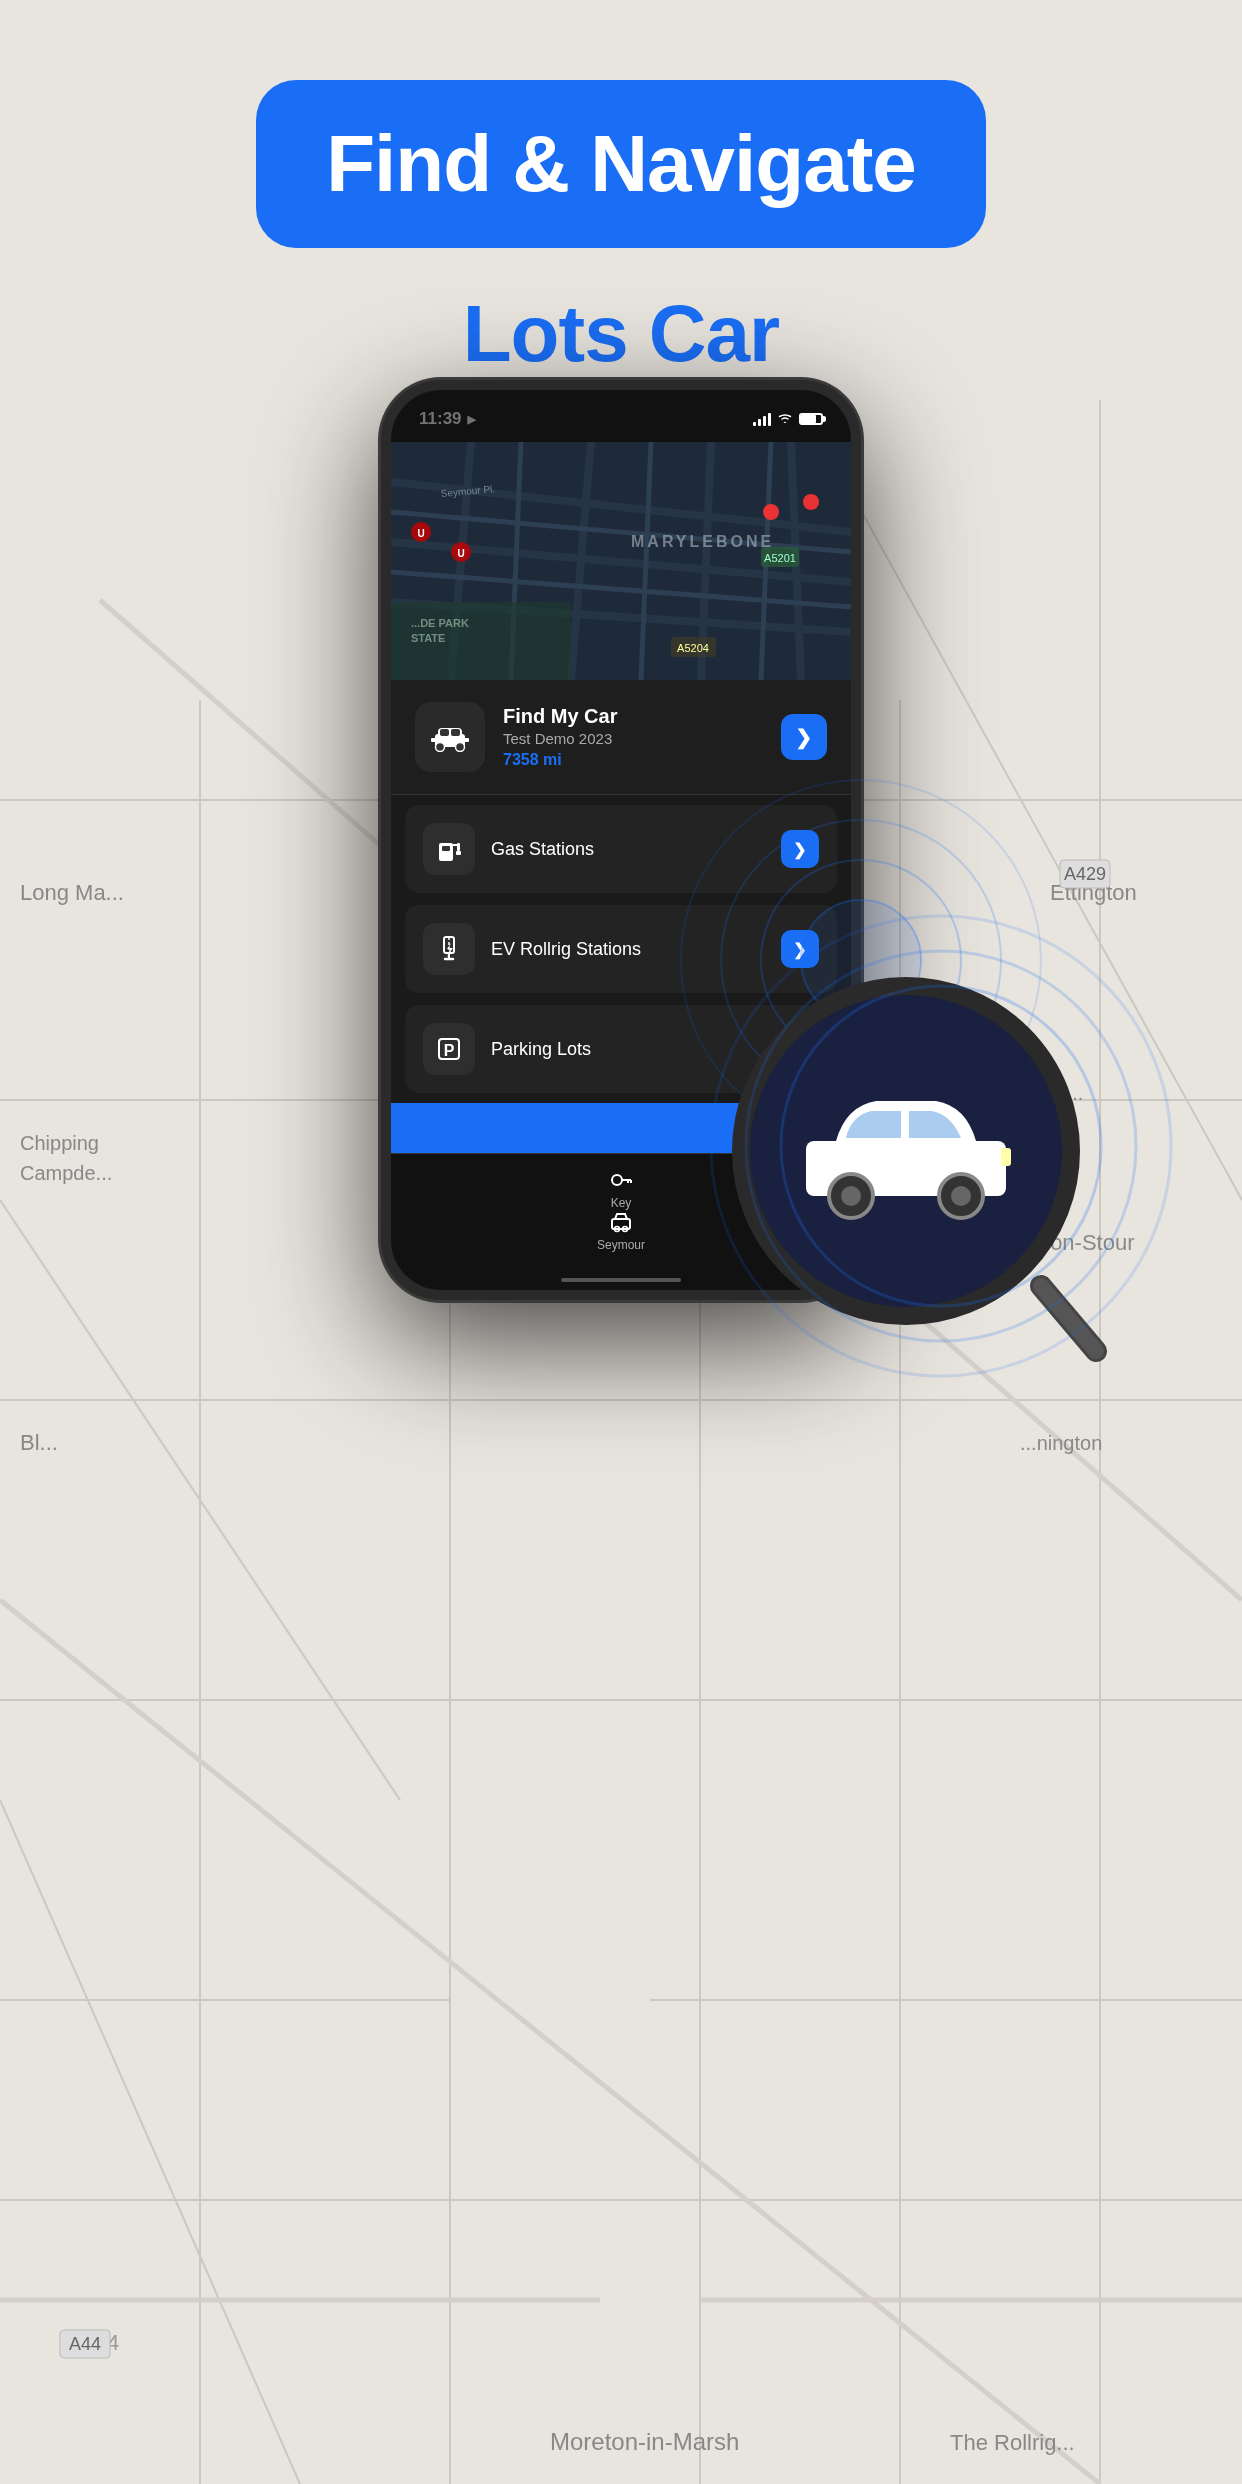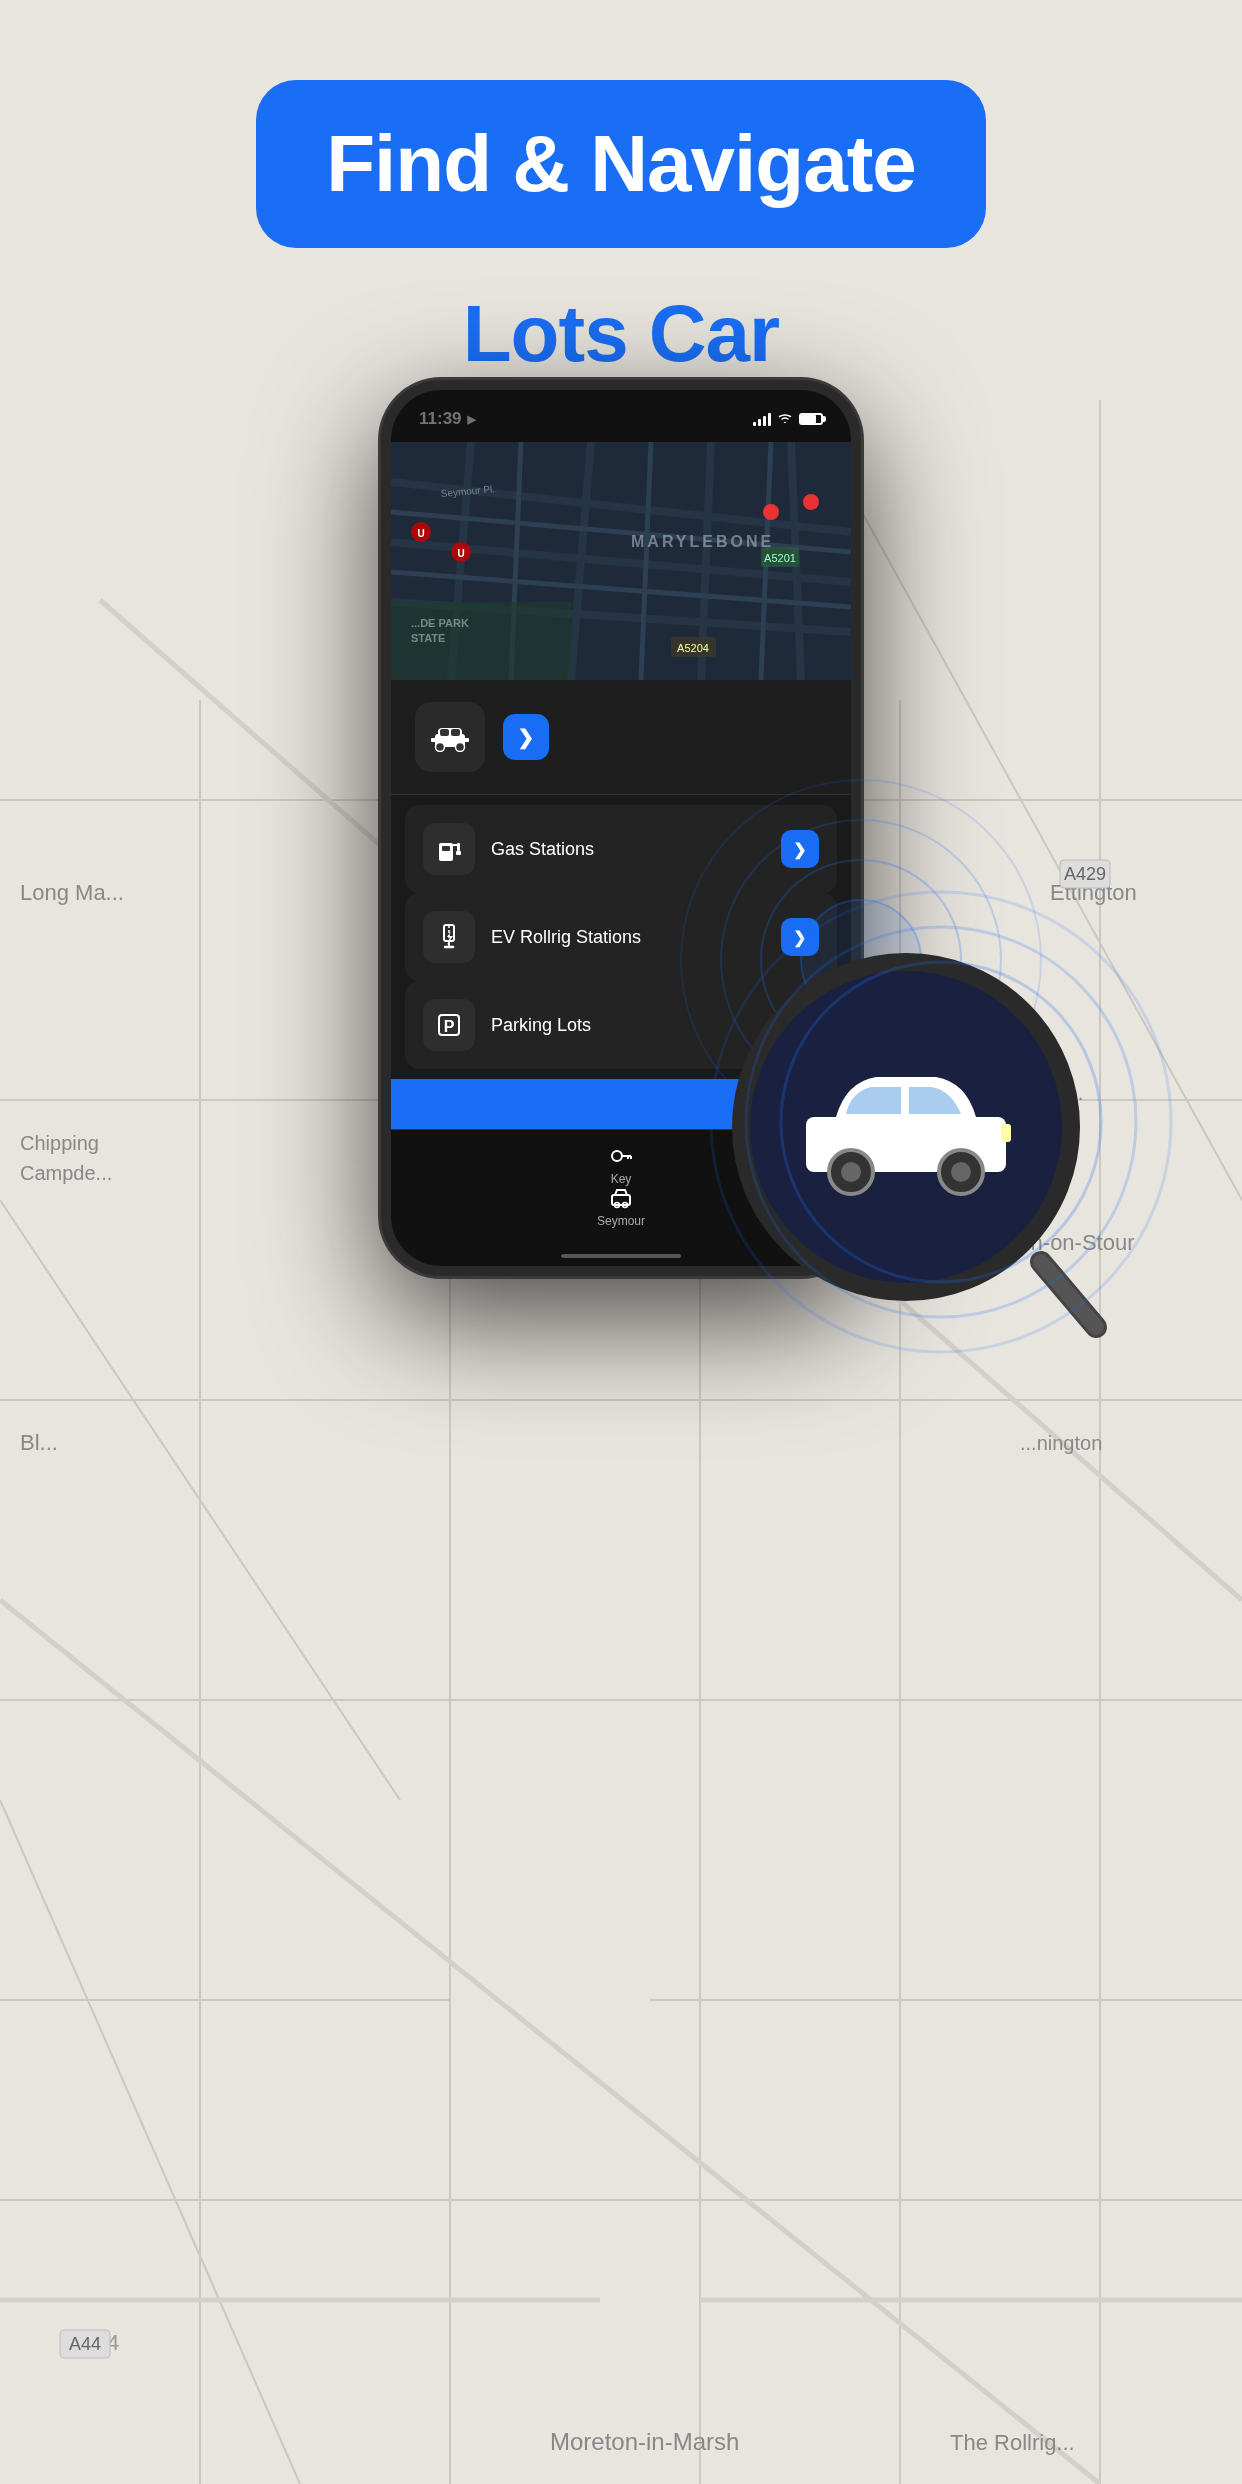--- a/index.html
+++ b/index.html
@@ -267,21 +267,21 @@
       font-size: 20px;
       font-weight: 700;
     }
 
     
     .menu-section {
       background: #1a1a1a;
       padding: 10px 14px;
       display: flex;
       flex-direction: column;
-      gap: 0;
+      gap: 12px;
     }
 
     .menu-item {
       background: #232323;
       border-radius: 14px;
       display: flex;
       align-items: center;
       padding: 18px 18px;
       gap: 16px;
       cursor: pointer;
@@ -522,20 +522,25 @@
           <rect x="6" y="12" width="30" height="13" rx="3" fill="white"></rect>
           <rect x="9" y="6" width="24" height="10" rx="4" fill="white"></rect>
           <rect x="11" y="7" width="9" height="7" rx="2" fill="#333"></rect>
           <rect x="22" y="7" width="9" height="7" rx="2" fill="#333"></rect>
           <circle cx="11" cy="25" r="4.5" fill="#333" stroke="white" stroke-width="1.5"></circle>
           <circle cx="31" cy="25" r="4.5" fill="#333" stroke="white" stroke-width="1.5"></circle>
           <rect x="2" y="16" width="5" height="4" rx="1" fill="white"></rect>
           <rect x="35" y="16" width="5" height="4" rx="1" fill="white"></rect>
         </svg>
       </div>
+      <div class="car-info">
+        <div class="car-name">Find My Car</div>
+        <div class="car-model">Test Demo 2023</div>
+        <div class="car-mileage">7358 mi</div>
+      </div>
       <div class="arrow-btn">
         <span class="arrow-btn-icon">❯</span>
       </div>
     </div>
 
     <div class="menu-section">
 
       <div class="menu-item">
         <div class="menu-item-icon-box">
           <svg width="28" height="28" viewBox="0 0 28 28" fill="white">

